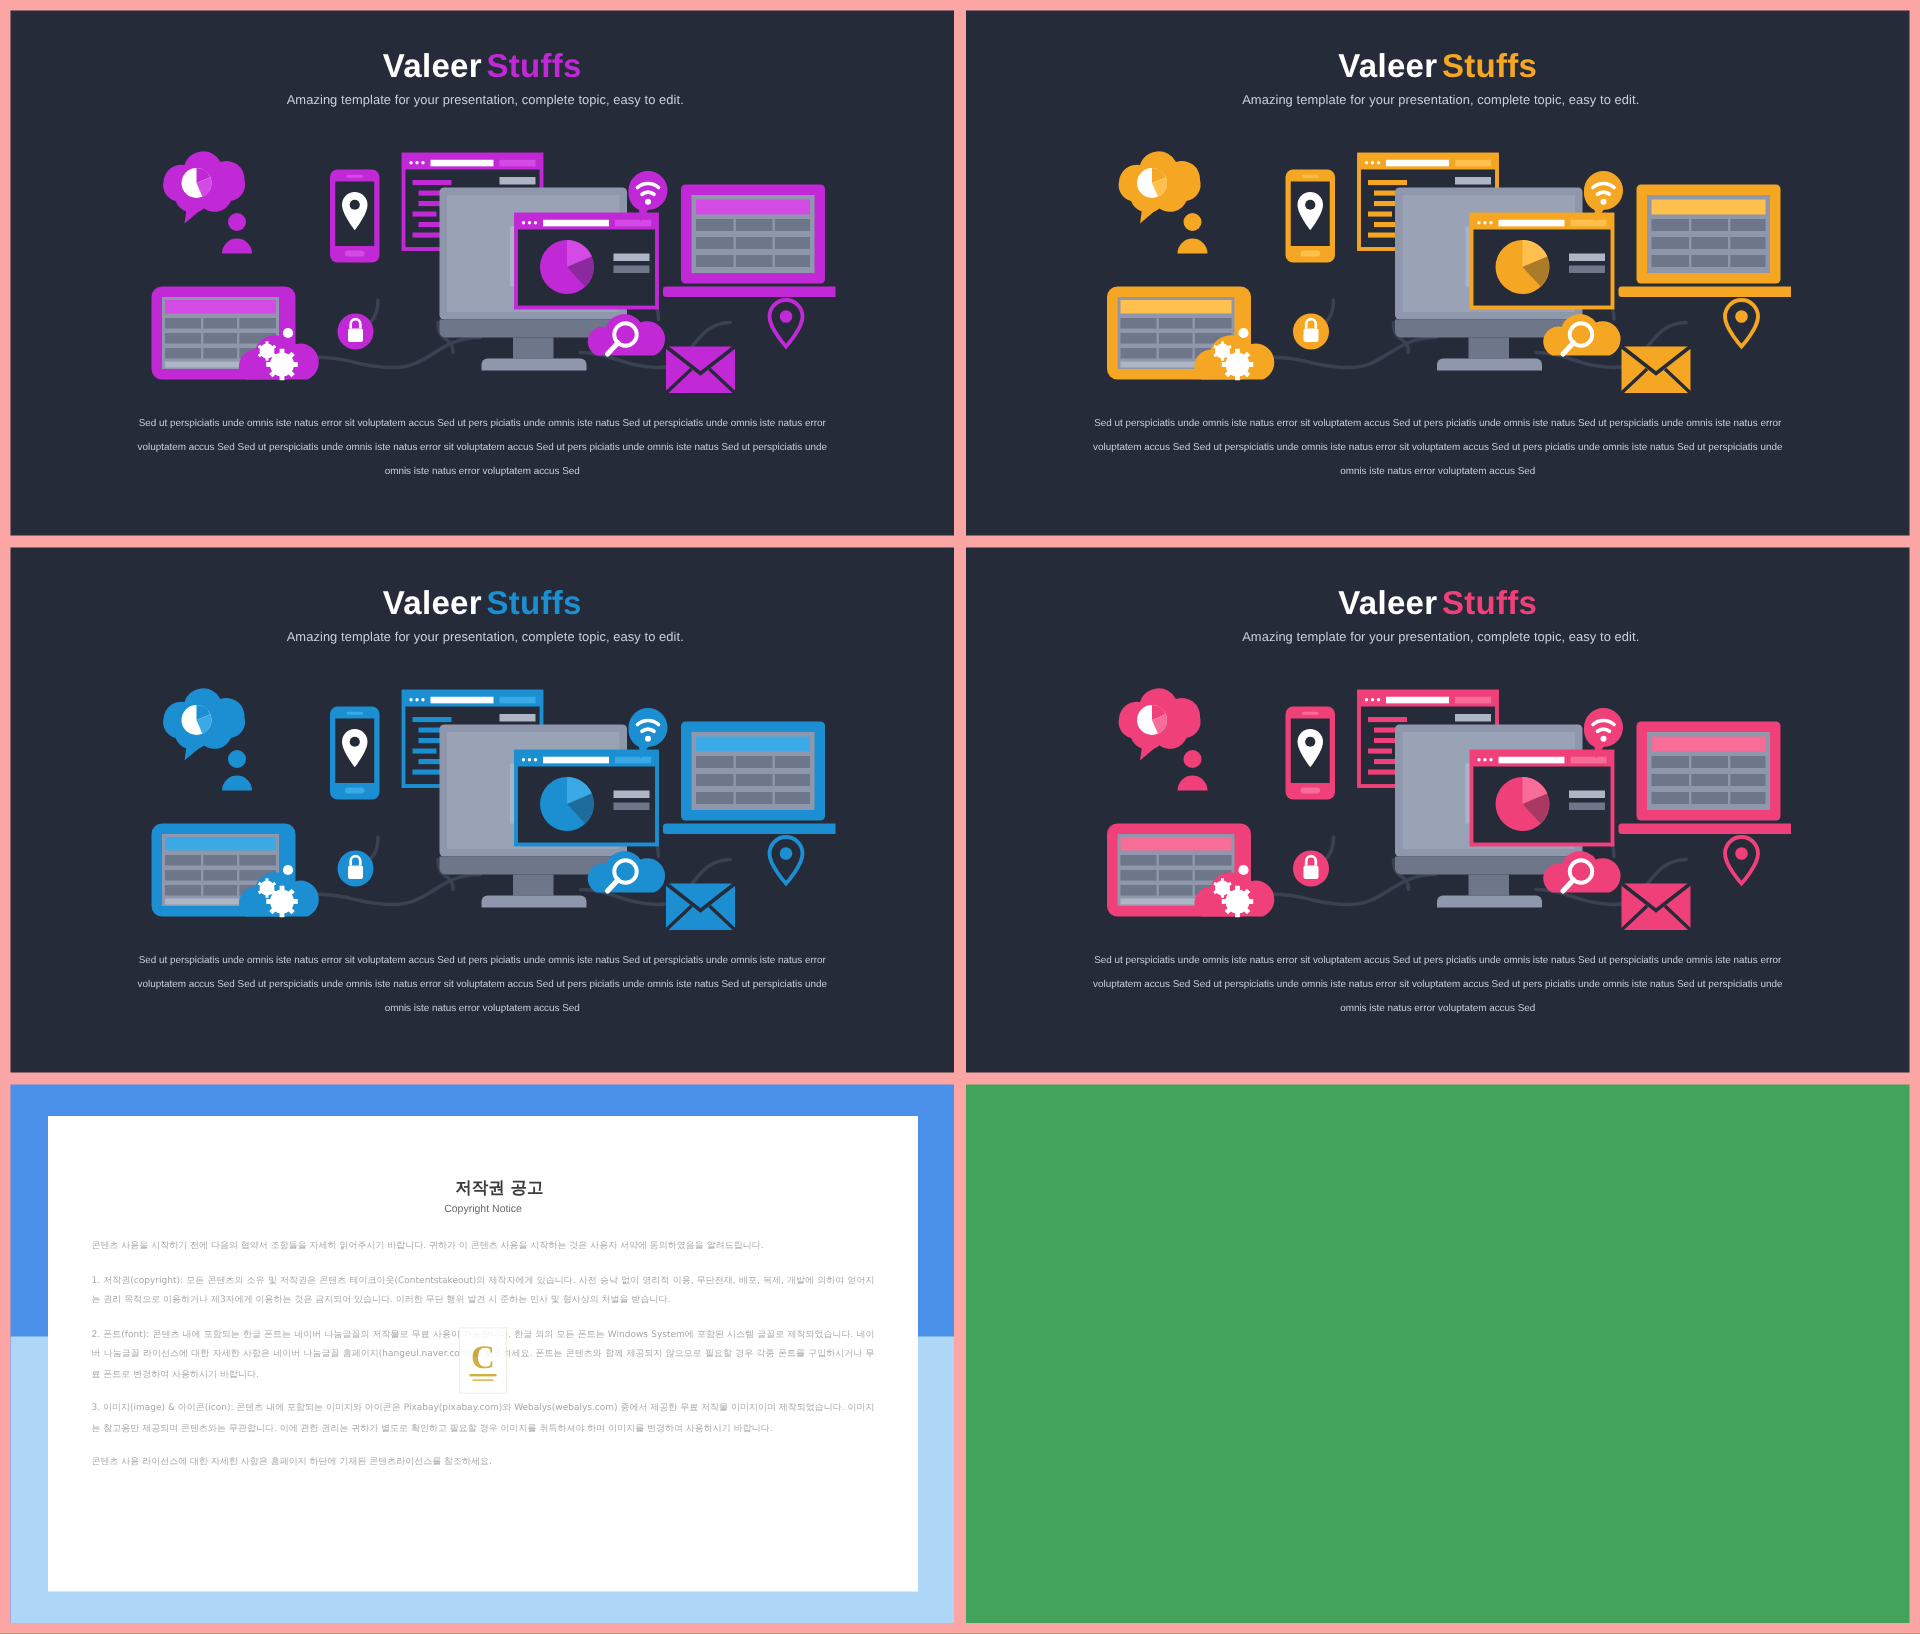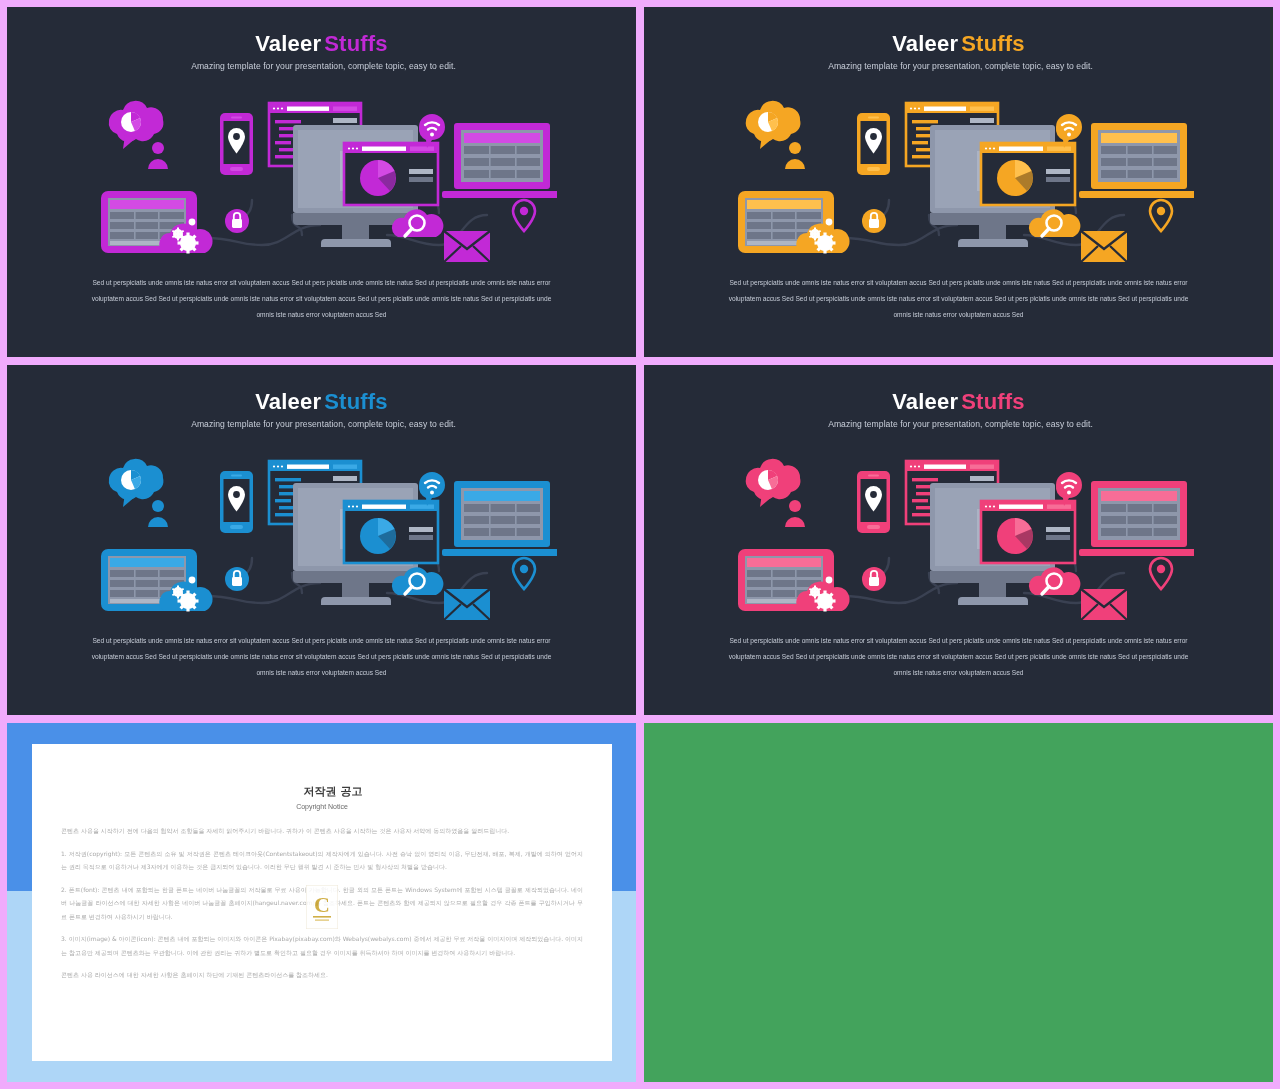--- a/index.html
+++ b/index.html
@@ -1,18 +1,18 @@
 <!DOCTYPE html>
 <html><head>
 <meta charset="utf-8">
 <style>
   html,body{margin:0;padding:0;background:#43a35c;}
   body{width:1280px;height:1089px;overflow:hidden;font-family:"Liberation Sans",sans-serif;}
 
-  .canvas{position:relative;width:1280px;height:1089px;background:#f0abfc;}
+  .canvas{position:relative;width:1280px;height:1089px;background:#fca5a5;}
 
   
   .slide{position:absolute;background:#252b38;overflow:hidden;}
   .s1{left:7px;  top:7px;   width:629px;height:350px;}
   .s2{left:644px;top:7px;   width:629px;height:350px;}
   .s3{left:7px;  top:365px; width:629px;height:350px;}
   .s4{left:644px;top:365px; width:629px;height:350px;}
 
   .slide-title{position:absolute;top:26px;left:0;right:0;text-align:center;
       font-size:22px;font-weight:bold;letter-spacing:.2px;line-height:1;color:#ffffff;}

